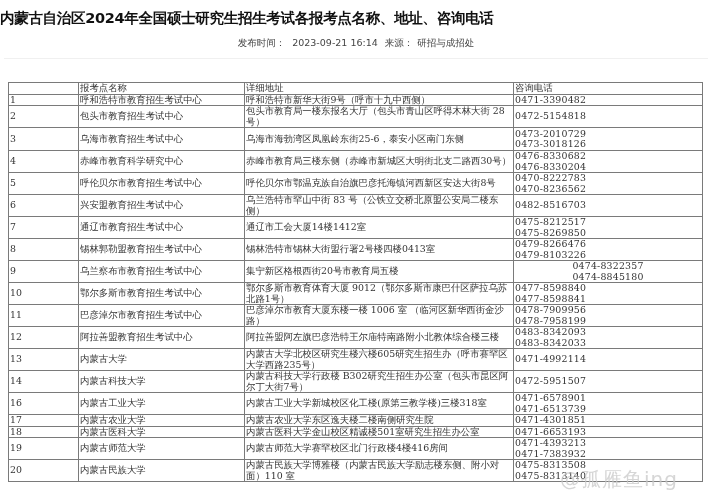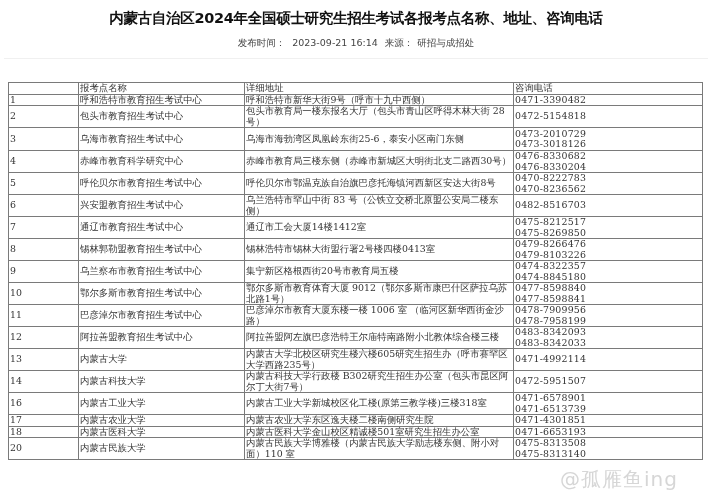--- a/index.html
+++ b/index.html
@@ -1,17 +1,17 @@
 <!DOCTYPE html>
 <html><head>
 <meta charset="utf-8">
 <style>
   html, body { margin:0; padding:0; background:#ffffff; }
   body { width:712px; height:500px; position:relative; overflow:hidden; font-family:"DejaVu Serif", serif; color:#222; }
-  .title { position:absolute; top:9px; left:0; width:712px; text-align:center; font-family:"DejaVu Sans", sans-serif; font-weight:bold; font-size:14.5px; color:#111; letter-spacing:-0.3px; }
+  .title { position:absolute; top:9px; left:0; width:712px; text-align:left; font-family:"DejaVu Sans", sans-serif; font-weight:bold; font-size:14.5px; color:#111; letter-spacing:-0.3px; }
   .meta { position:absolute; top:37px; left:0; width:712px; text-align:center; font-family:"DejaVu Sans", sans-serif; font-size:9.5px; color:#444; }
   .meta span { margin:0 2px; }
   .sep { position:absolute; top:58px; left:4px; width:704px; height:1px; background:#f0f0f0; }
   table { position:absolute; top:82px; left:8px; width:694px; border-collapse:collapse; table-layout:fixed; font-size:9.4px; line-height:10.5px; }
   td { border:1px solid #7a7a7a; padding:0 1px; vertical-align:middle; color:#333; overflow:hidden; word-break:break-all; }
   tr.hdr td { height:9px; }
   td.phone { font-family:"DejaVu Serif", serif; letter-spacing:0.2px; }
   .c1 { width:70px; } .c2 { width:166px; } .c3 { width:269px; } .c4 { width:189px; }
   .watermark { position:absolute; left:560px; top:466px; font-family:"DejaVu Sans", sans-serif; font-size:20px; color:rgba(200,200,200,0.75); letter-spacing:1px; white-space:nowrap; }
 </style>
@@ -90,21 +90,21 @@
         <td>8</td>
         <td>锡林郭勒盟教育招生考试中心</td>
         <td>锡林浩特市锡林大街盟行署2号楼四楼0413室</td>
         <td class="phone" style="white-space: pre-line;">0479-8266476
 0479-8103226</td>
       </tr>
       <tr style="height: 20px;">
         <td>9</td>
         <td>乌兰察布市教育招生考试中心</td>
         <td>集宁新区格根西街20号市教育局五楼</td>
-        <td class="phone" style="white-space: pre-line;">0474-8322357
+        <td class="phone" style="white-space: pre-line; text-align: center;">0474-8322357
 0474-8845180</td>
       </tr>
       <tr style="height: 22px;">
         <td>10</td>
         <td>鄂尔多斯市教育招生考试中心</td>
         <td>鄂尔多斯市教育体育大厦 9012（鄂尔多斯市康巴什区萨拉乌苏北路1号）</td>
         <td class="phone" style="white-space: pre-line;">0477-8598840
 0477-8598841</td>
       </tr>
       <tr style="height: 21px;">
@@ -146,20 +146,27 @@
         <td>内蒙古农业大学东区逸夫楼二楼南侧研究生院</td>
         <td class="phone" style="white-space: pre-line;">0471-4301851</td>
       </tr>
       <tr style="height: 11px;">
         <td>18</td>
         <td>内蒙古医科大学</td>
         <td>内蒙古医科大学金山校区精诚楼501室研究生招生办公室</td>
         <td class="phone" style="white-space: pre-line; margin-top: 27px;">0471-6653193</td>
       </tr>
       <tr style="height: 22px;">
+        <td>19</td>
+        <td>内蒙古师范大学</td>
+        <td>内蒙古师范大学赛罕校区北门行政楼4楼416房间</td>
+        <td class="phone" style="white-space: pre-line;">0471-4393213
+0471-7383932</td>
+      </tr>
+      <tr style="height: 22px;">
         <td>20</td>
         <td>内蒙古民族大学</td>
         <td>内蒙古民族大学博雅楼（内蒙古民族大学励志楼东侧、附小对面）110 室</td>
         <td class="phone" style="white-space: pre-line;">0475-8313508
 0475-8313140</td>
       </tr>
     </tbody>
 </table>
 
 <div class="watermark">@孤雁鱼ing</div>

